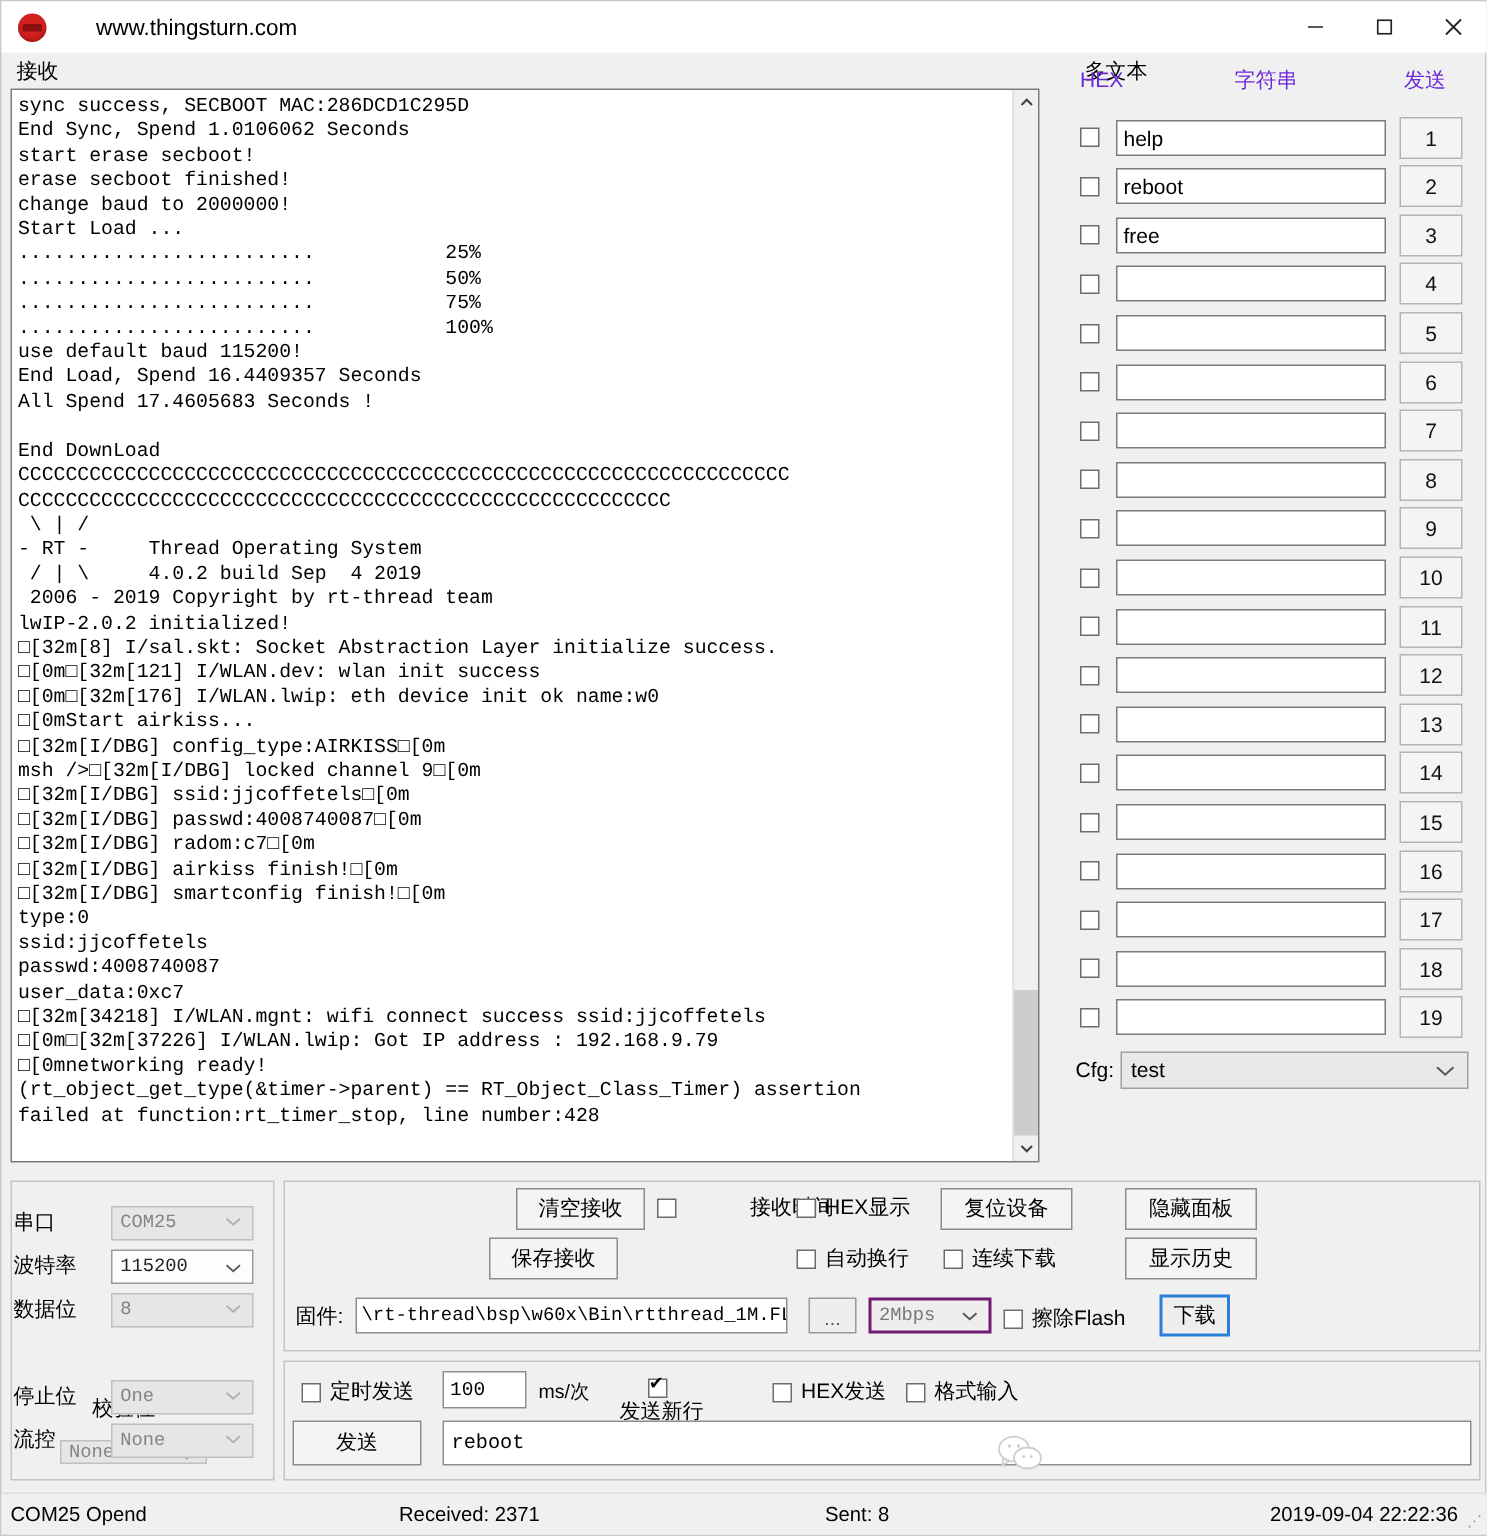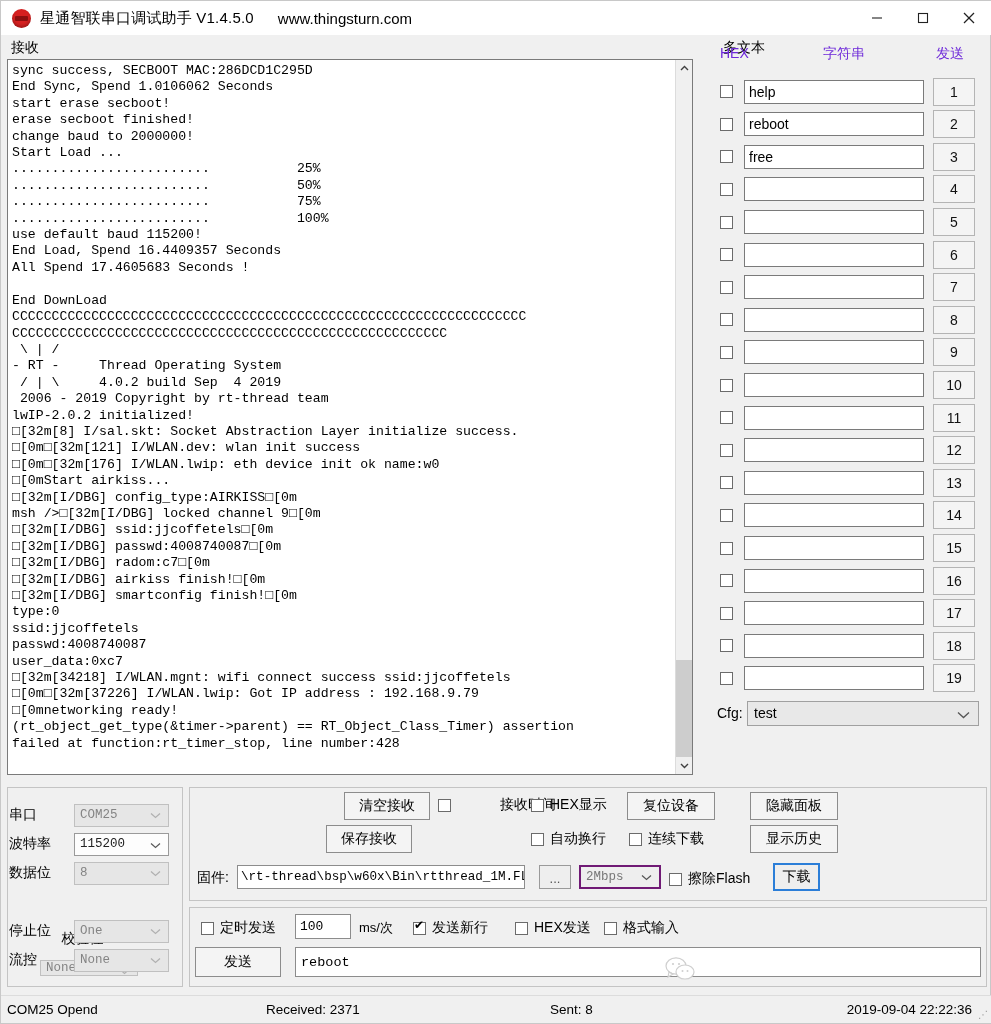--- a/index.html
+++ b/index.html
@@ -254,21 +254,20 @@
   .st-time { right: 20px; }
   .st-grip { position: absolute; right: 4px; bottom: 3px; color: #999; font-size: 10px; }
 </style>
 </head>
 <body>
 
 <div id="app">
 
   <div class="titlebar">
     <div class="app-logo"></div>
-    <span class="title-text">星通智联串口调试助手 V1.4.5.0</span>
     <span class="title-url">www.thingsturn.com</span>
     <div class="win-buttons">
       <div class="win-btn">
         <svg width="14" height="14" viewBox="0 0 14 14">
             <line x1="2" y1="7" x2="12" y2="7" stroke="#222" stroke-width="1.1"></line>
           </svg>
       </div>
       <div class="win-btn">
         <svg width="14" height="14" viewBox="0 0 14 14">
             <rect x="2.5" y="2.5" width="9" height="9" fill="none" stroke="#222" stroke-width="1.1"></rect>
@@ -559,21 +558,21 @@
   </div>
   <div class="dl-btn">下载</div>
 
   <div class="panel send-panel"></div>
   <div class="cb-wrap" style="left:200px;top:918px;">
     <span class="cb-box"></span>
     <span>定时发送</span>
   </div>
   <div class="ms-input">100</div>
   <div class="ms-unit">ms/次</div>
-  <div class="cb-wrap" style="left:412px;top:918px;">
+  <div class="cb-wrap" style="left:412px;top:918px;flex-direction:column;">
     <span class="cb-box checked"></span>
     <span>发送新行</span>
   </div>
   <div class="cb-wrap" style="left:514px;top:918px;">
     <span class="cb-box"></span>
     <span>HEX发送</span>
   </div>
   <div class="cb-wrap" style="left:603px;top:918px;">
     <span class="cb-box"></span>
     <span>格式输入</span>

